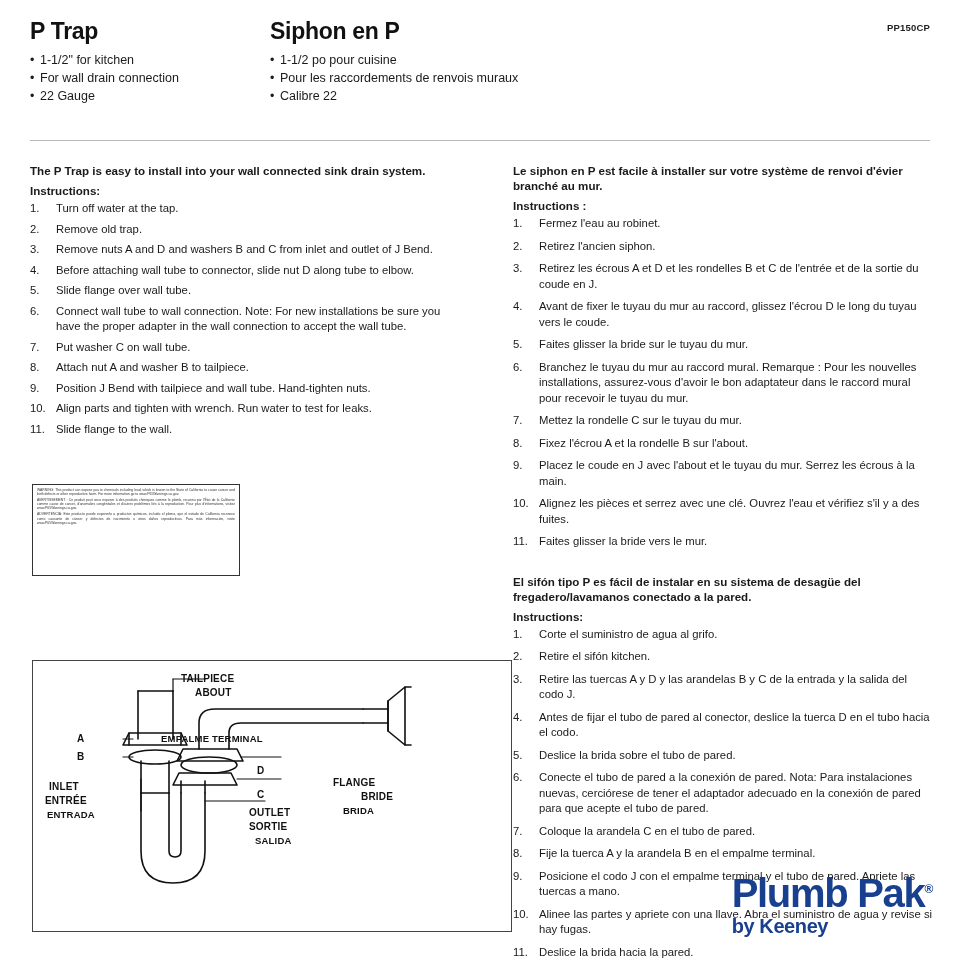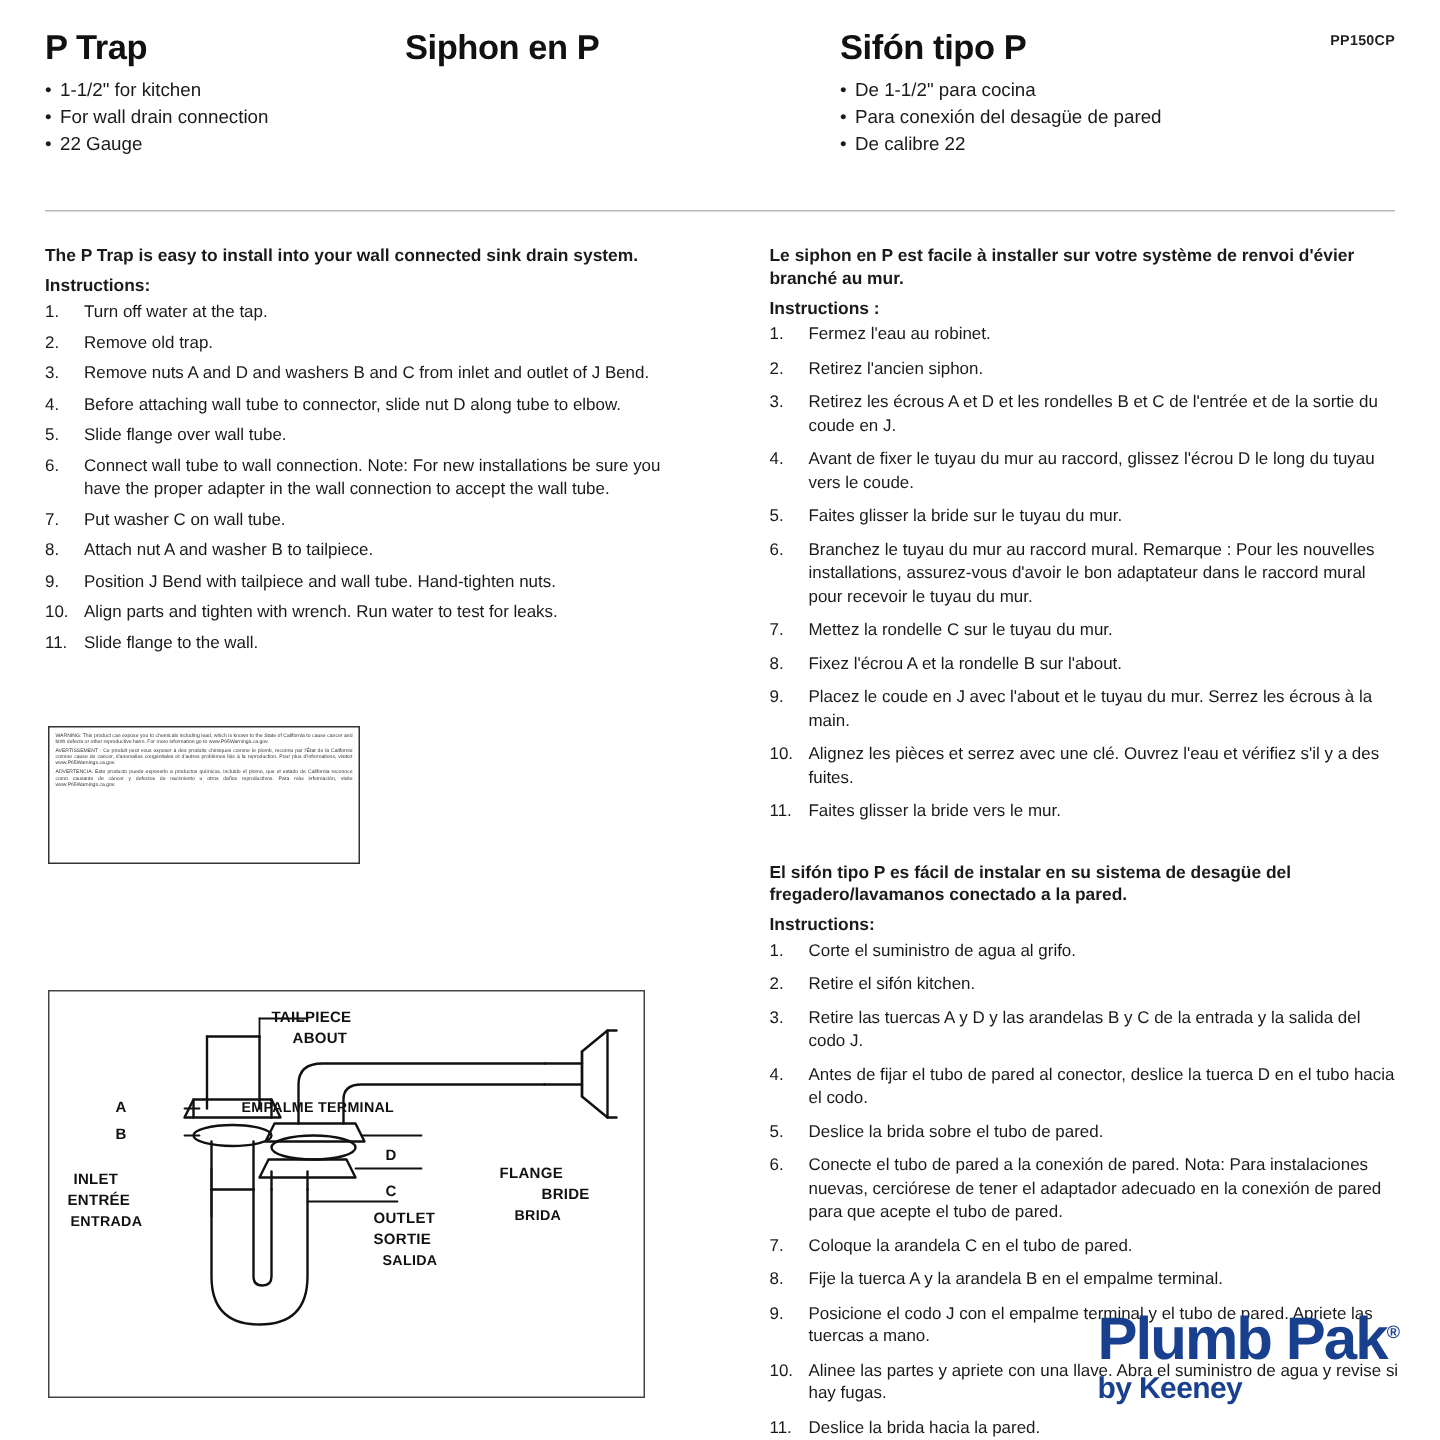--- a/index.html
+++ b/index.html
@@ -143,21 +143,21 @@
     line-height: 4.1px;
     color: #333;
     text-align: justify;
   }
 
   
   .diagram {
     position: absolute;
     left: 32px;
     top: 660px;
-    width: 398px;
+    width: 480px;
     height: 272px;
     border: 1px solid #444;
     box-sizing: border-box;
     background: #fff;
   }
   .diagram svg { display: block; }
   .dlabel {
     position: absolute;
     font-size: 10px;
     font-weight: bold;
@@ -208,30 +208,27 @@
       <h1 class="hdr-title">P Trap</h1>
       <ul class="hdr-bullets">
         <li>1-1/2" for kitchen</li>
         <li>For wall drain connection</li>
         <li>22 Gauge</li>
       </ul>
     </div>
 
     <div class="hdr-col c2">
       <h1 class="hdr-title">Siphon en P</h1>
-    </div>
-
-    <div class="hdr-col c3">
-      <h1 class="hdr-title">Sifón tipo P</h1>
       <ul class="hdr-bullets">
-        <li>De 1-1/2" para cocina</li>
-        <li>Para conexión del desagüe de pared</li>
-        <li>De calibre 22</li>
+        <li>1-1/2 po pour cuisine</li>
+        <li>Pour les raccordements de renvois muraux</li>
+        <li>Calibre 22</li>
       </ul>
     </div>
+
   </div>
 
   <div class="rule"></div>
 
   <div class="col-left">
     <p class="lede">The P Trap is easy to install into your wall connected sink drain system.</p>
     <p class="sub-head">Instructions:</p>
     <ol class="steps">
       <li><span class="num">1.</span><span>Turn off water at the tap.</span></li>
       <li><span class="num">2.</span><span>Remove old trap.</span></li>

